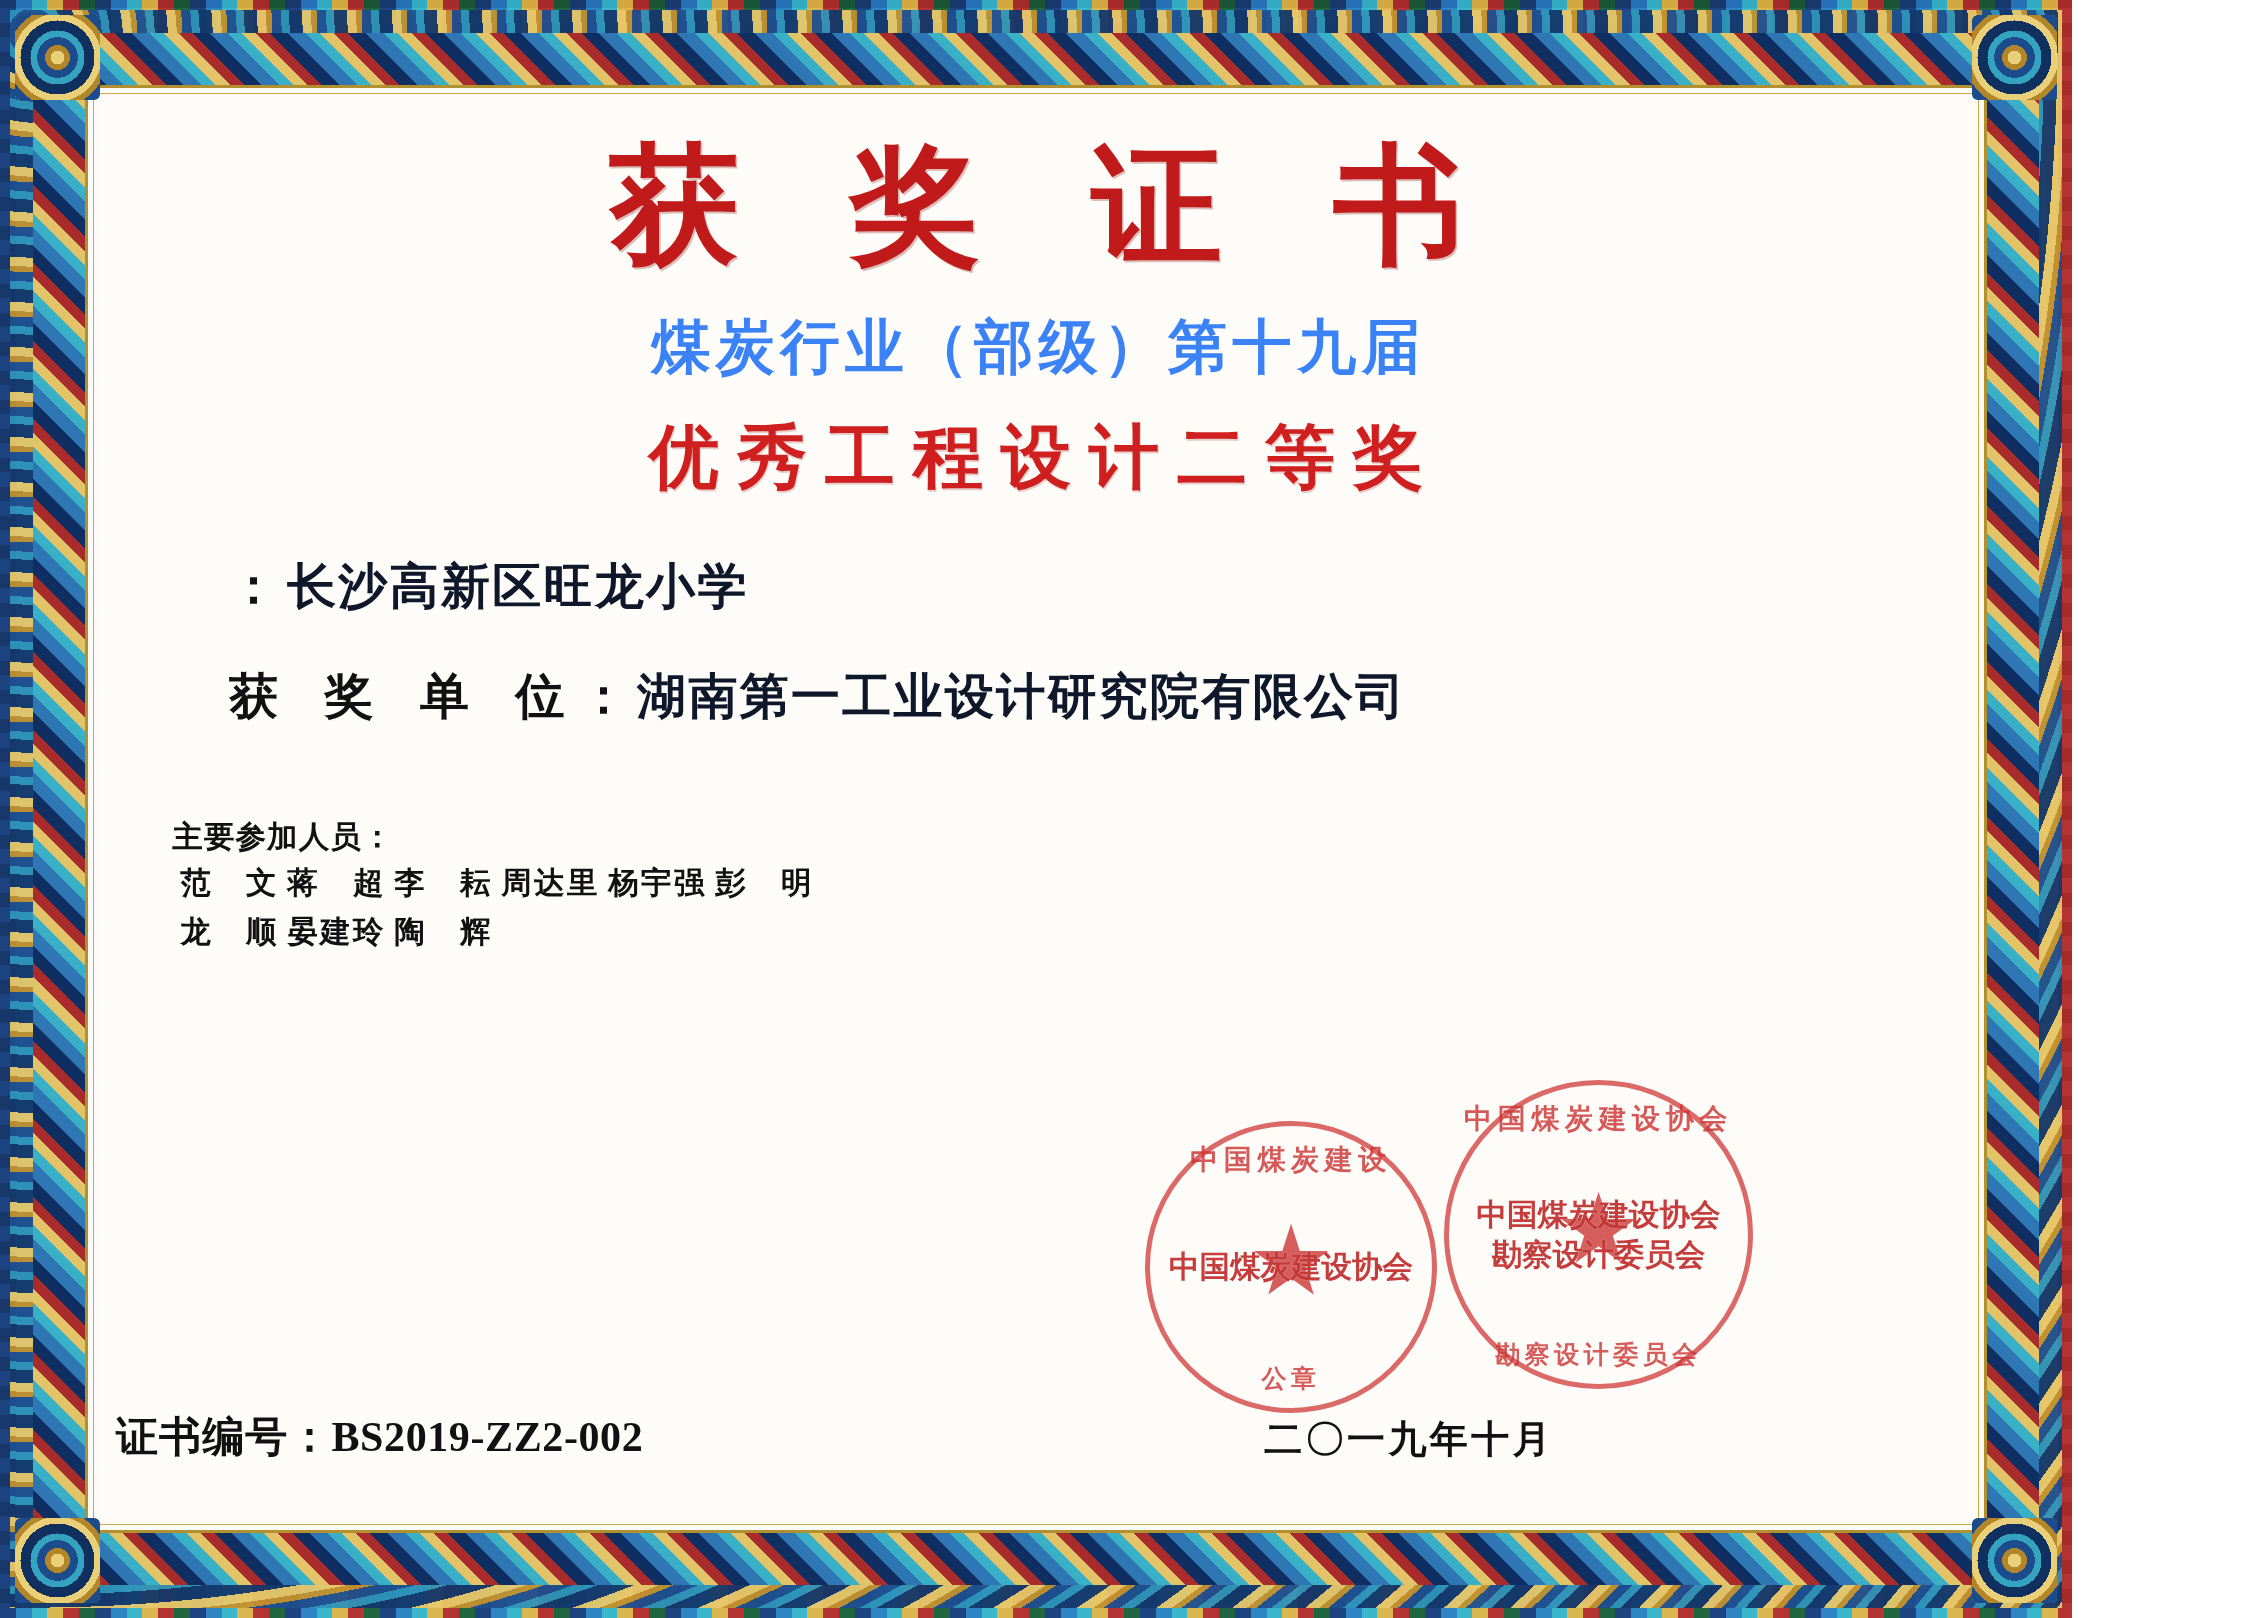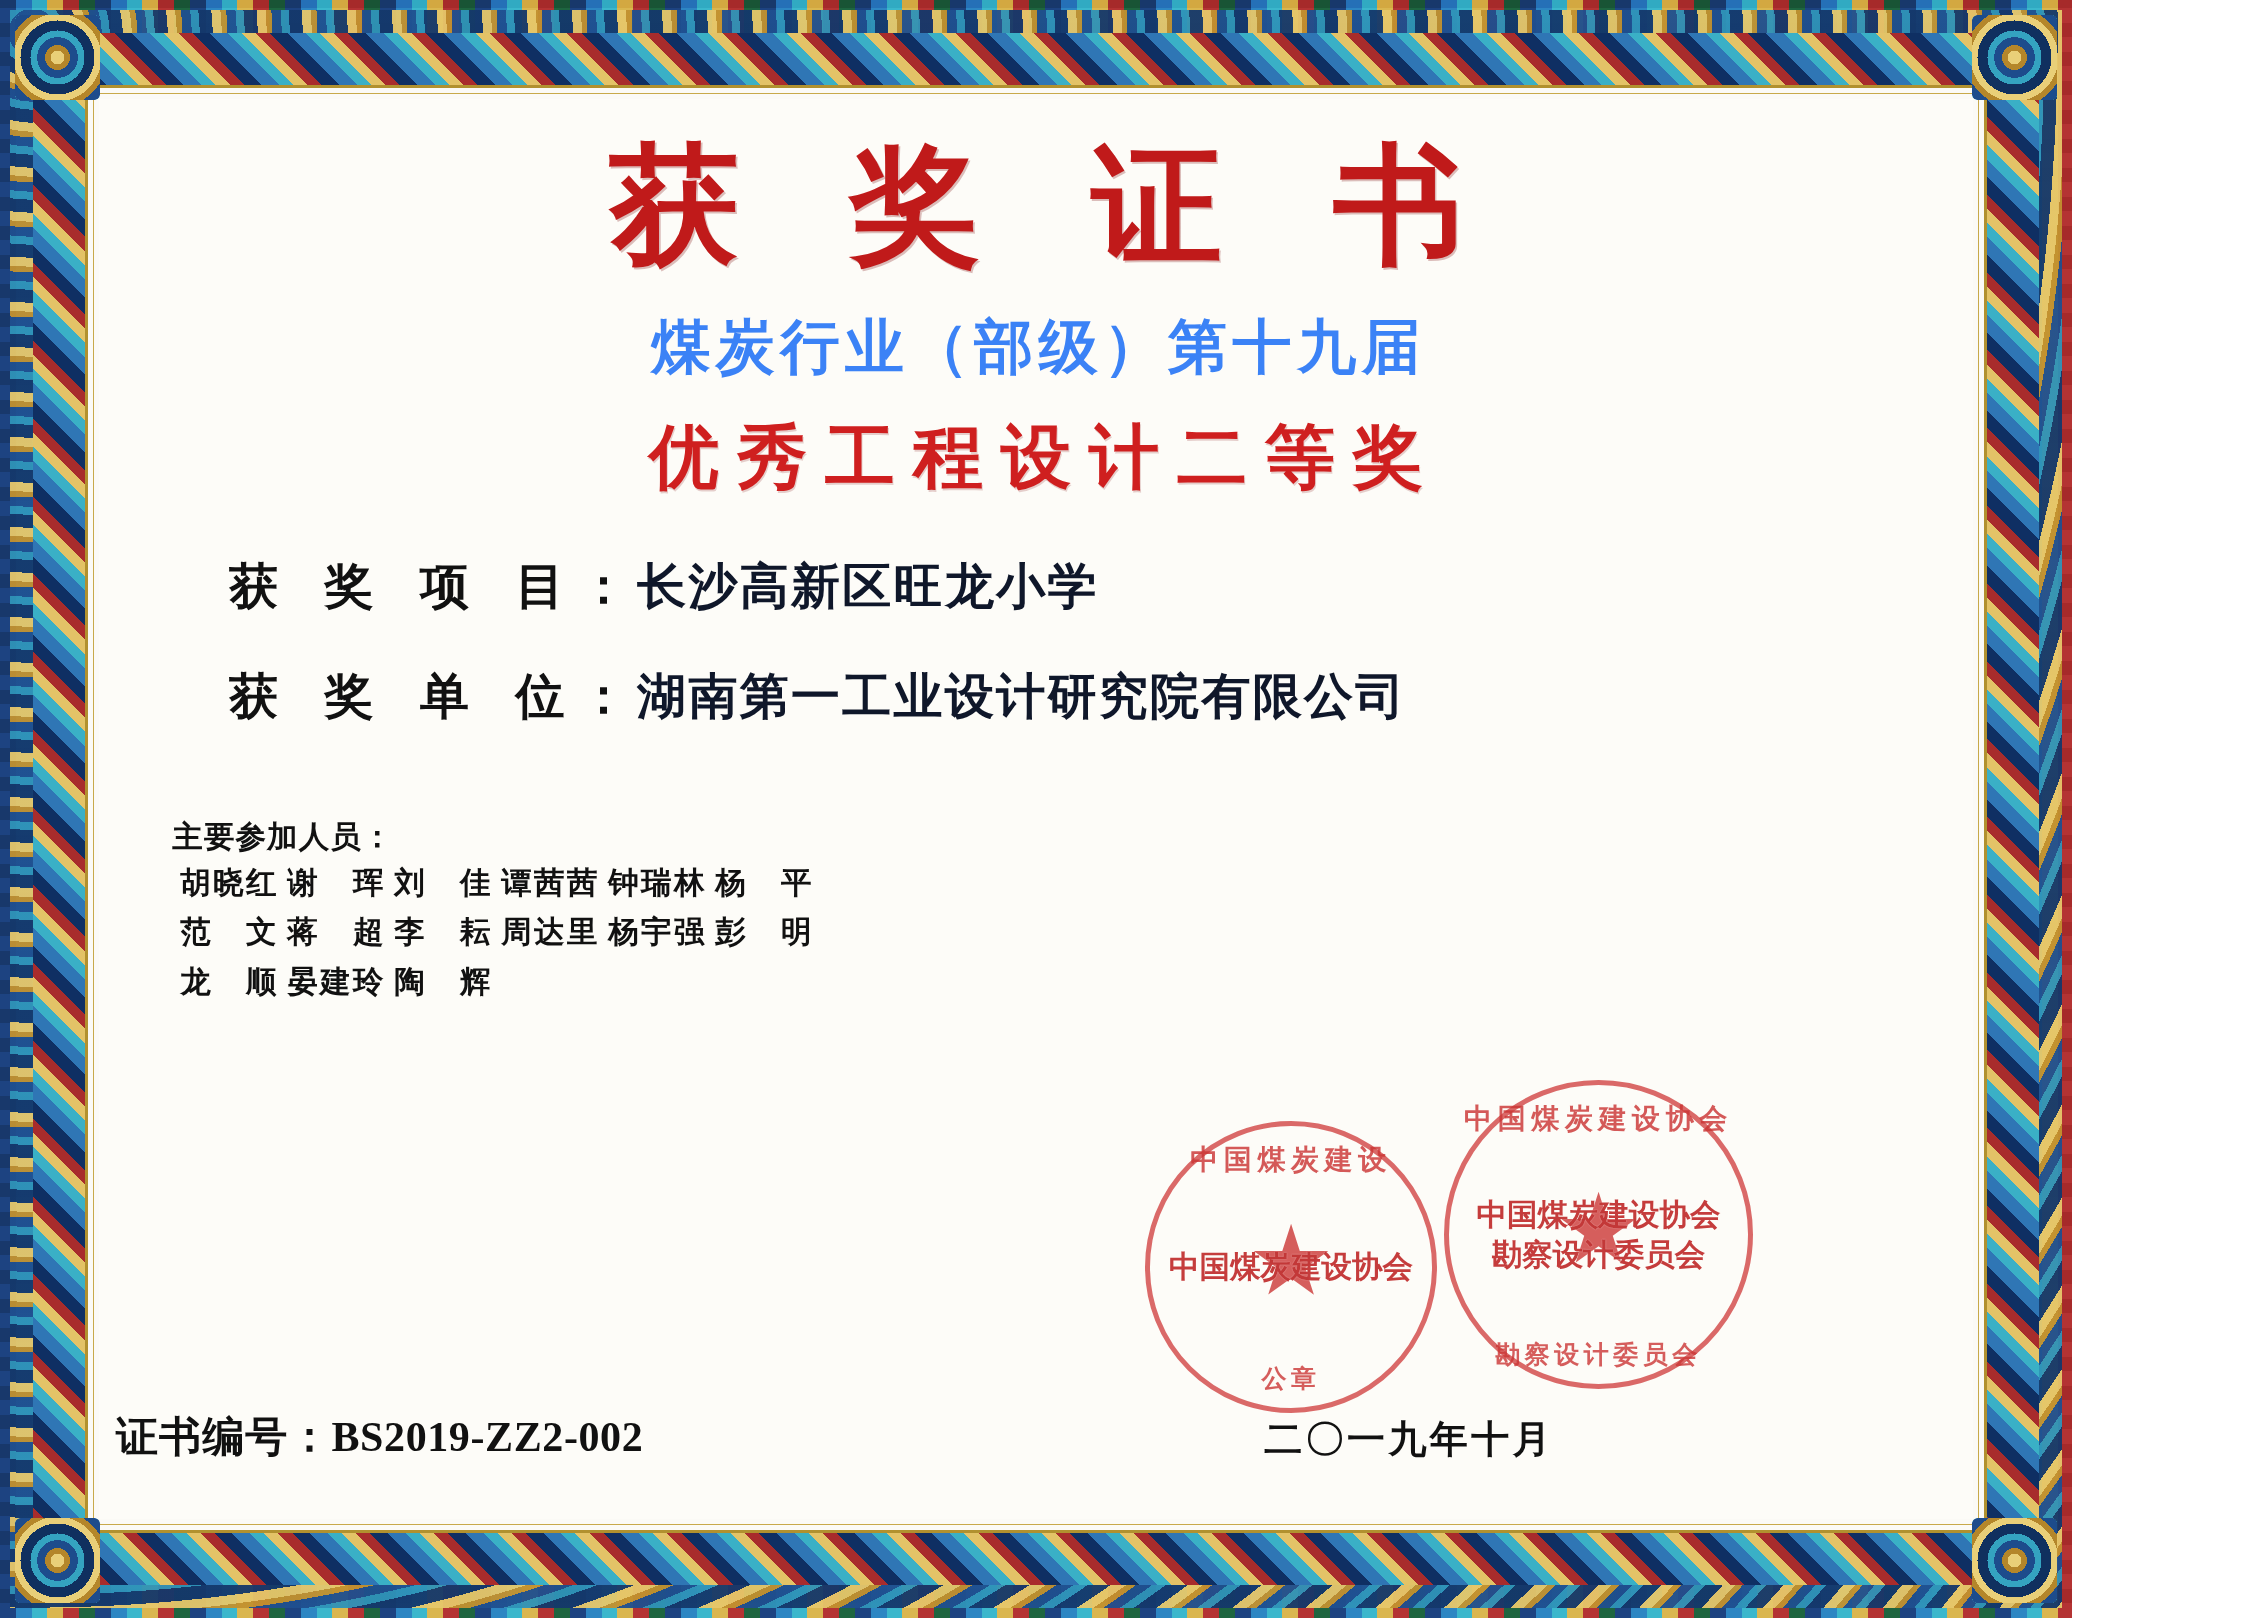--- a/index.html
+++ b/index.html
@@ -334,37 +334,33 @@
   <div class="paper">
     <div class="content">
 
       <div class="main-title">获 奖 证 书</div>
 
       <div class="subtitle-1">煤炭行业（部级）第十九届</div>
 
       <div class="subtitle-2">优秀工程设计二等奖</div>
 
       <div class="field-row">
-        <div class="field-label">获 奖 项 目</div>
         <div class="field-colon">：</div>
         <div class="field-value">长沙高新区旺龙小学</div>
       </div>
 
       <div class="field-row second">
         <div class="field-label">获 奖 单 位</div>
         <div class="field-colon">：</div>
         <div class="field-value">湖南第一工业设计研究院有限公司</div>
       </div>
 
       <div class="participants">
         <div class="participants-label">主要参加人员：</div>
         <div class="participants-lines">
-          <div class="participant-line">
-            <span class="name">胡晓红</span><span class="name">谢　珲</span><span class="name">刘　佳</span><span class="name">谭茜茜</span><span class="name">钟瑞林</span><span class="name">杨　平</span>
-          </div>
           <div class="participant-line">
             <span class="name">范　文</span><span class="name">蒋　超</span><span class="name">李　耘</span><span class="name">周达里</span><span class="name">杨宇强</span><span class="name">彭　明</span>
           </div>
           <div class="participant-line">
             <span class="name">龙　顺</span><span class="name">晏建玲</span><span class="name">陶　辉</span>
           </div>
         </div>
       </div>
 
       <div class="cert-number">

